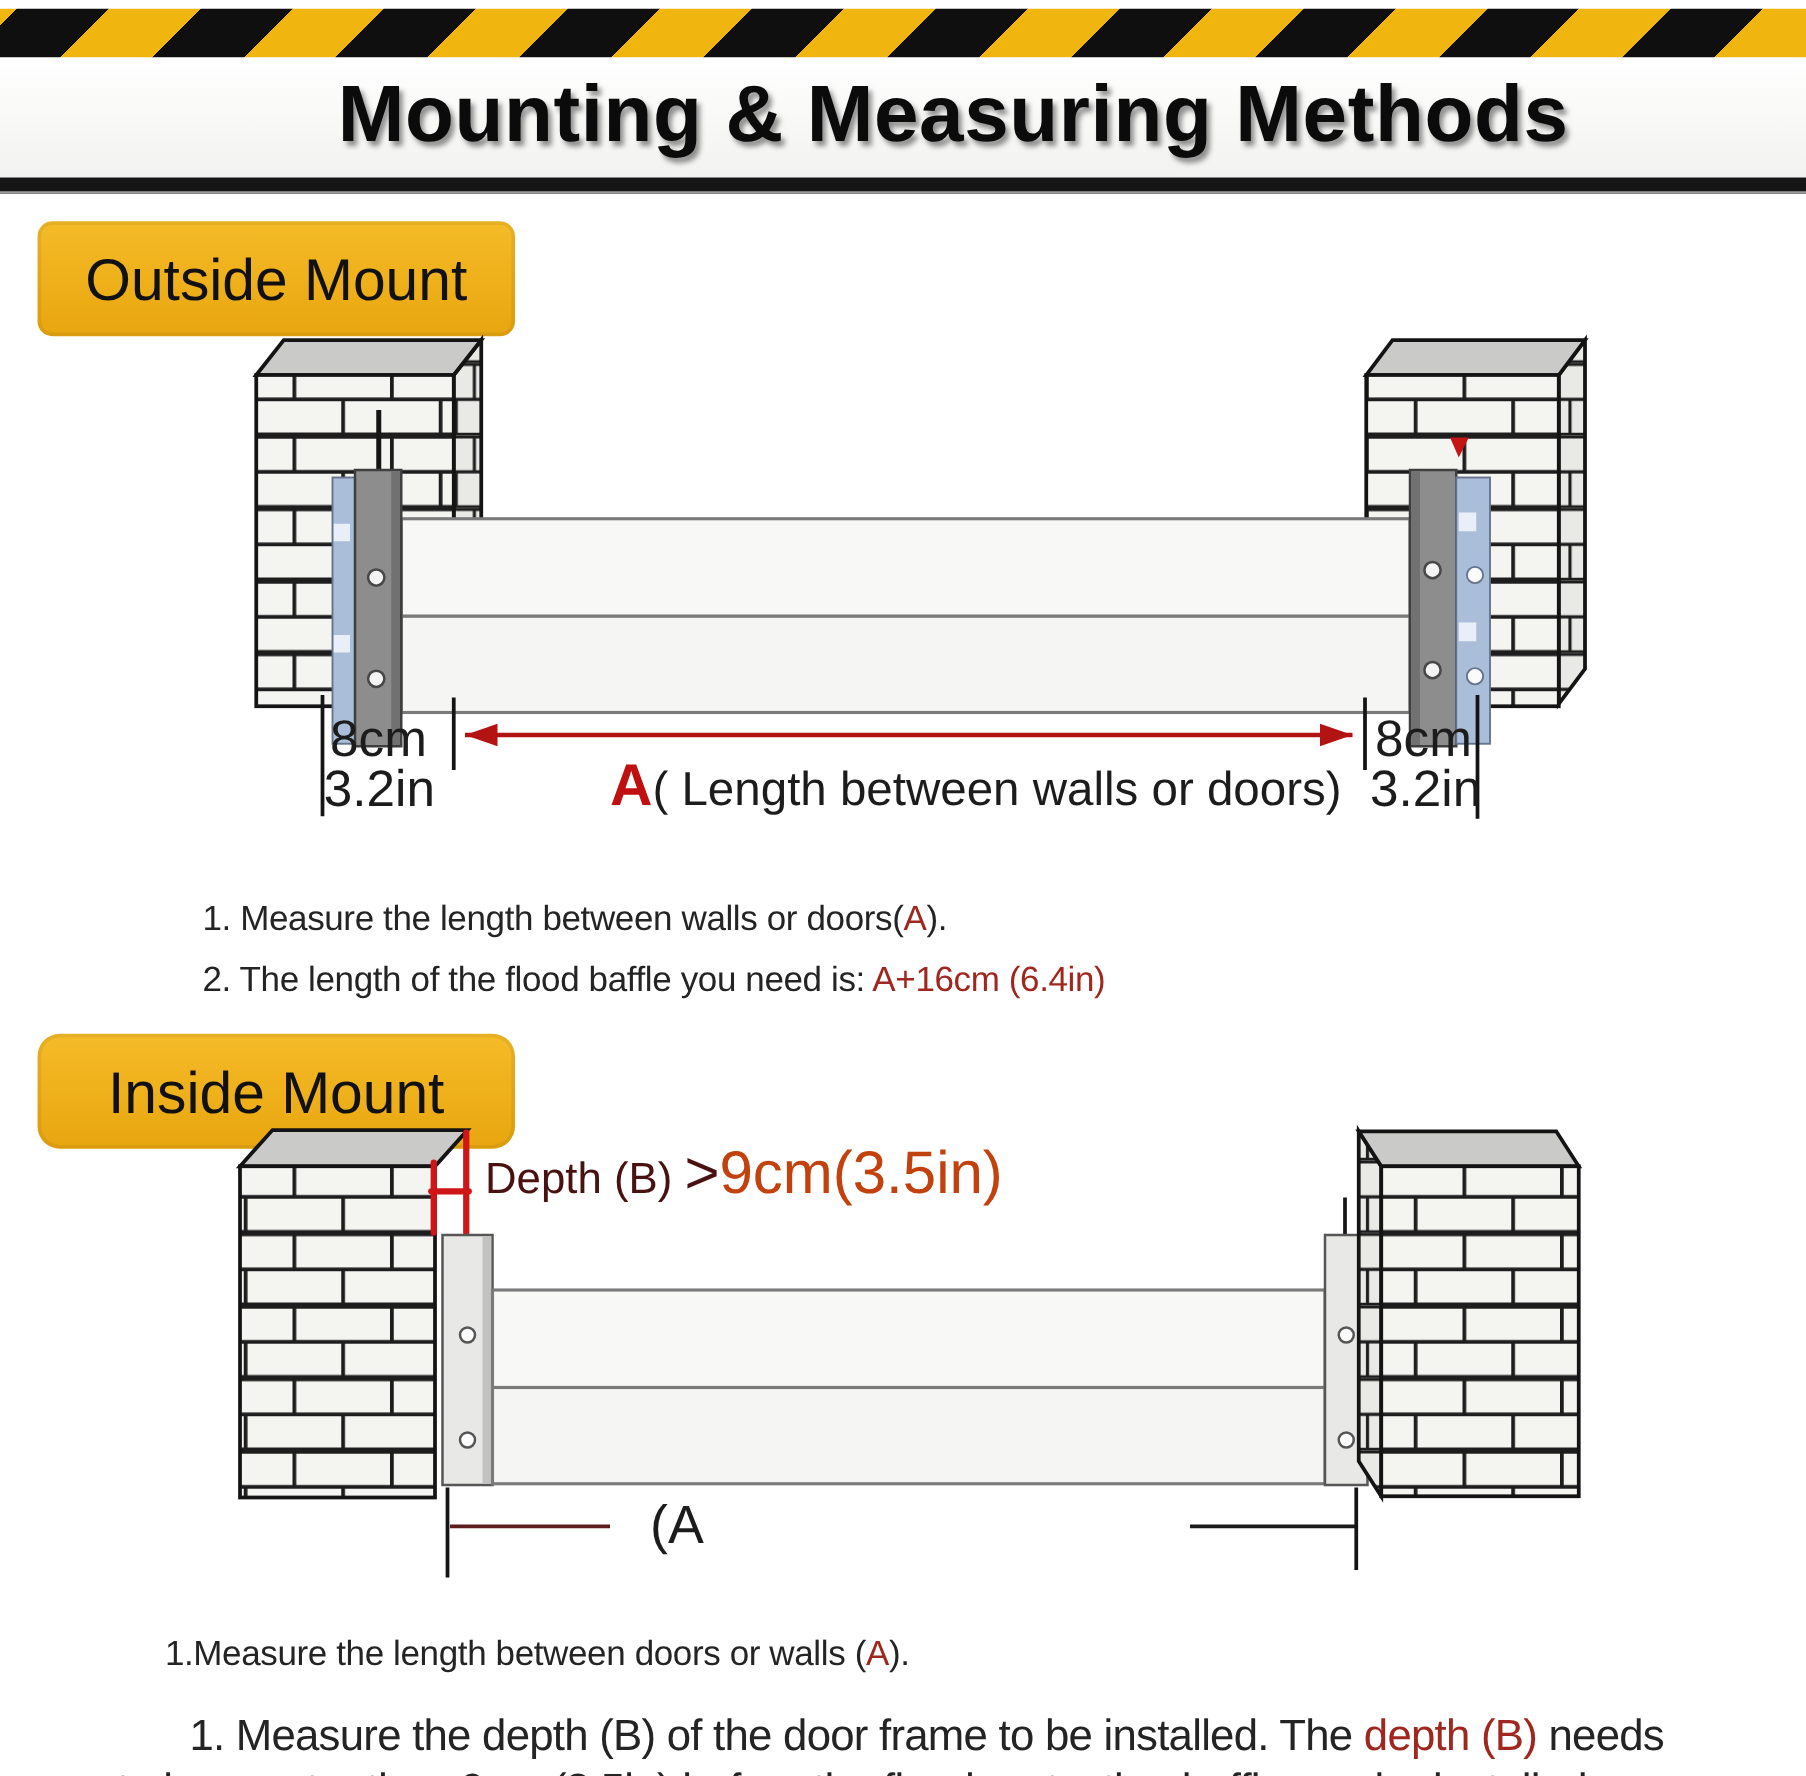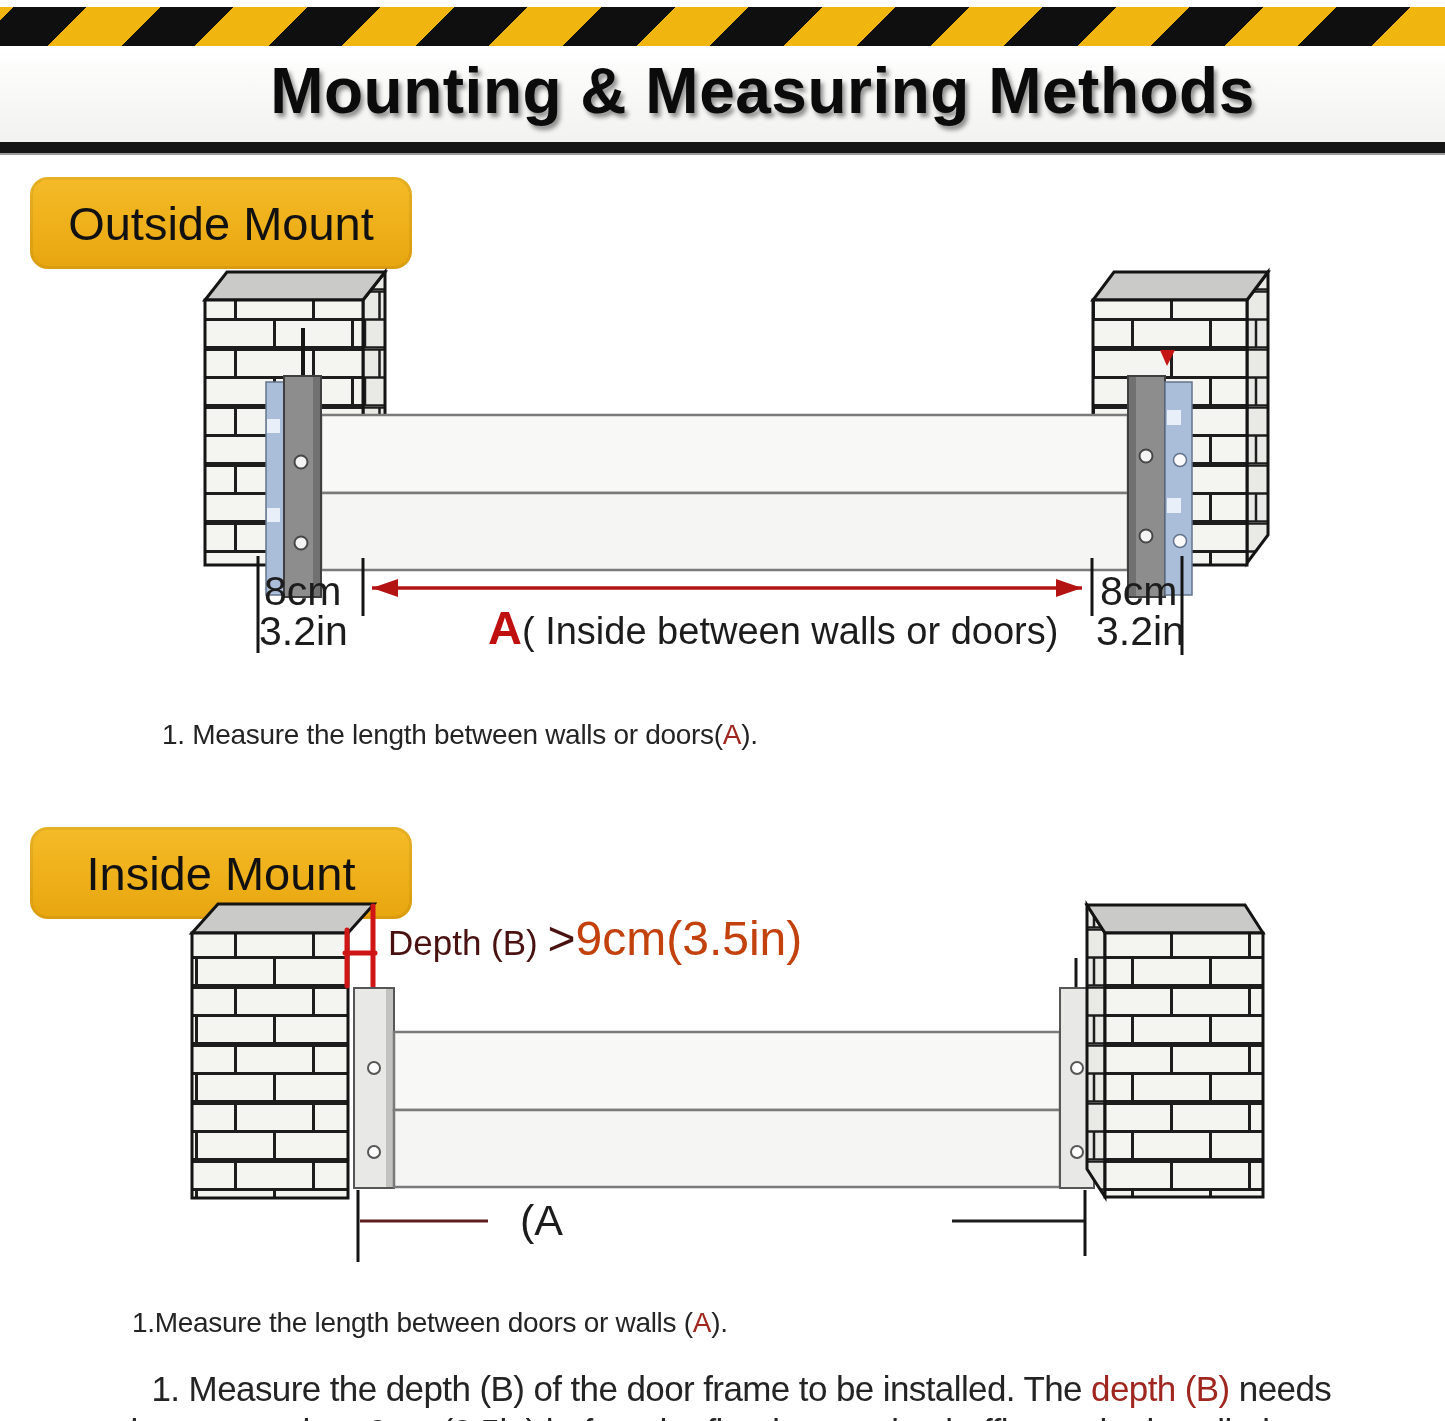--- a/index.html
+++ b/index.html
@@ -39,21 +39,21 @@
 <body>
 
 <div class="stage">
 
   <div class="hazard"></div>
   <div class="title-band">
     <div class="title">Mounting &amp; Measuring Methods</div>
   </div>
   <div class="black-bar"></div>
 
-  <div class="badge" style="top:177px;">
+  <div class="badge" style="top:177px;border-radius:12px;">
     <span>Outside Mount</span>
   </div>
   <div class="badge" style="top:807px;margin-top:20px;">
     <span>Inside Mount</span>
   </div>
 
   <svg width="1445" height="1421" viewBox="0 0 1445 1421">
     <defs>
       <pattern id="brickF" width="78" height="58" patternUnits="userSpaceOnUse">
         <rect width="78" height="58" fill="#f4f4f1"></rect>
@@ -156,25 +156,28 @@
       <line x1="1085" y1="1190" x2="1085" y2="1256" stroke="#141414" stroke-width="3"></line>
     </g>
   </svg>
 
   <div class="lbl" style="left:264px;top:571px;">8cm</div>
   <div class="lbl" style="left:259px;top:611px;">3.2in</div>
   <div class="lbl" style="left:1100px;top:571px;">8cm</div>
   <div class="lbl" style="left:1096px;top:611px;">3.2in</div>
 
   <div class="span-label" style="left:488px;top:604px;">
-    <span class="bigA">A</span><span class="span-text">( Inside between walls or doors)</span>
+    <span class="bigA">A</span><span class="span-text">( Length between walls or doors)</span>
   </div>
 
   <div class="step" style="left:132px;top:693px;">
     <span>1. Measure the length between walls or doors(</span><span class="red">A</span><span>).</span>
+  </div>
+  <div class="step" style="left:132px;top:742px;">
+    <span>2. The length of the flood baffle you need is: </span><span class="red">A+16cm (6.4in)</span><span></span>
   </div>
 
   <div class="depth" style="left:388px;top:915px;">
     <span class="depth-pre">Depth (B) </span><span class="depth-sym">&gt;</span><span class="depth-val">9cm(3.5in)</span>
   </div>
 
   <div class="span-label" style="left:520px;top:1199px;">
     <span class="in-span">(</span><span class="in-span red">A</span>
   </div>
 

